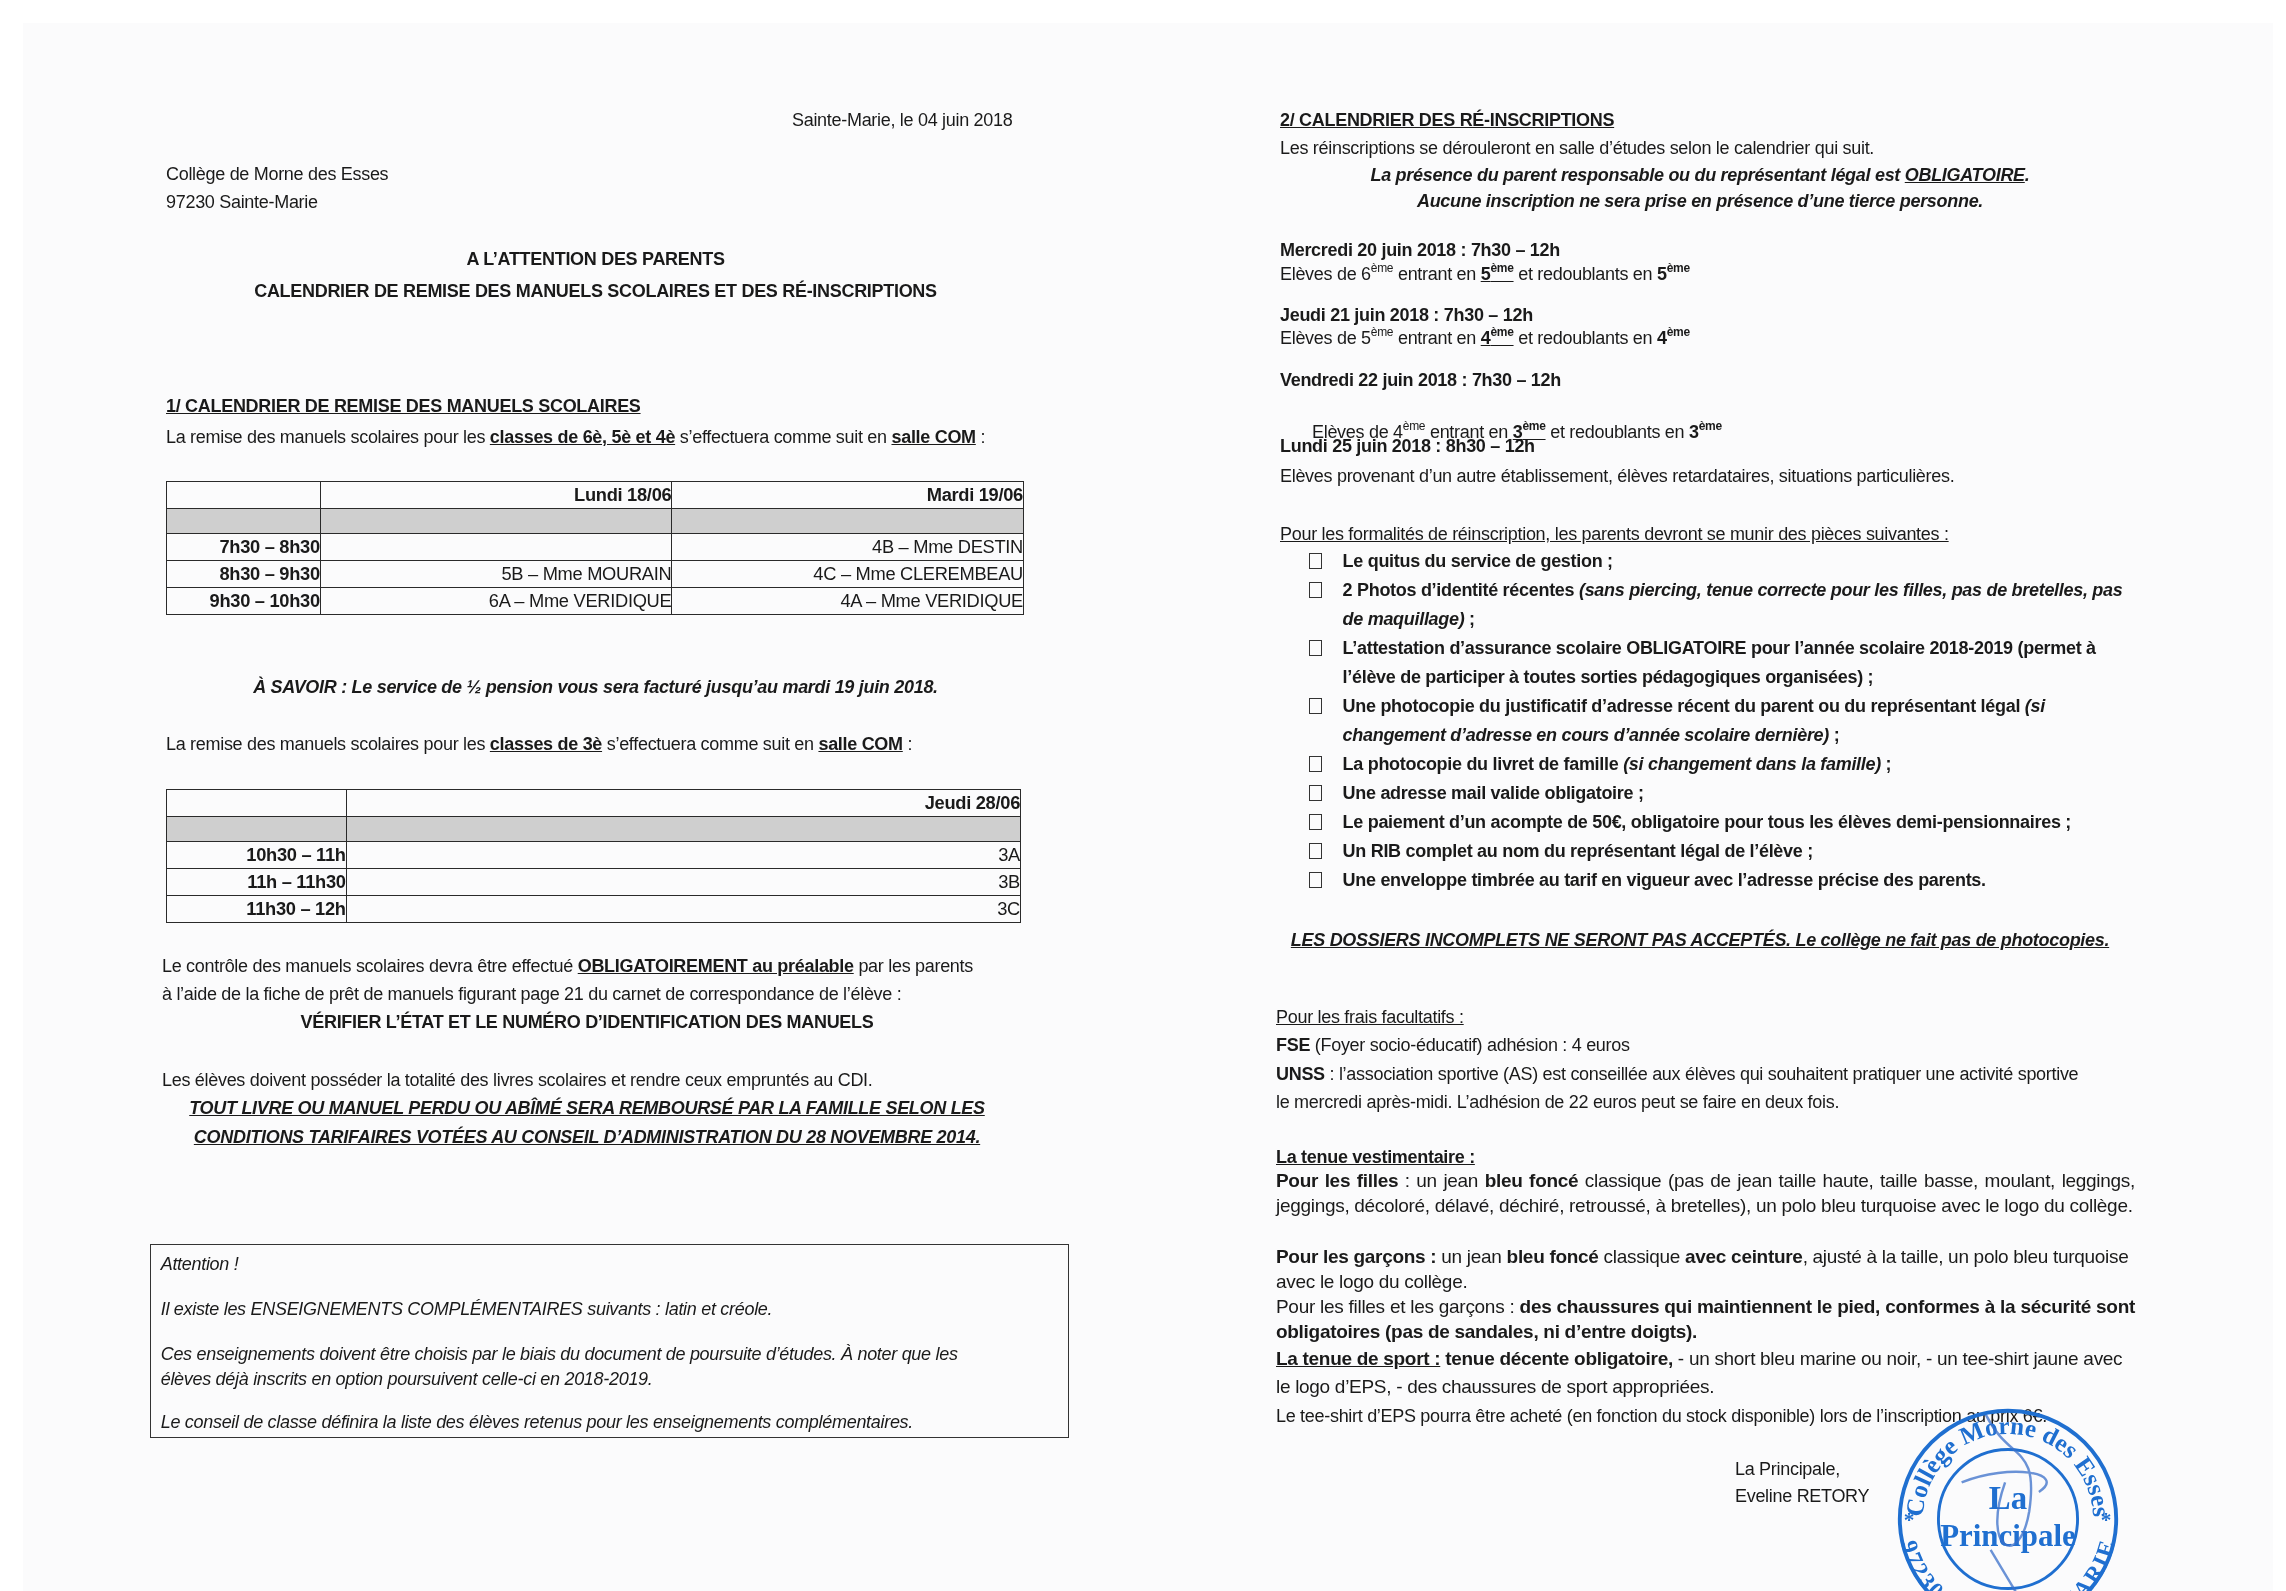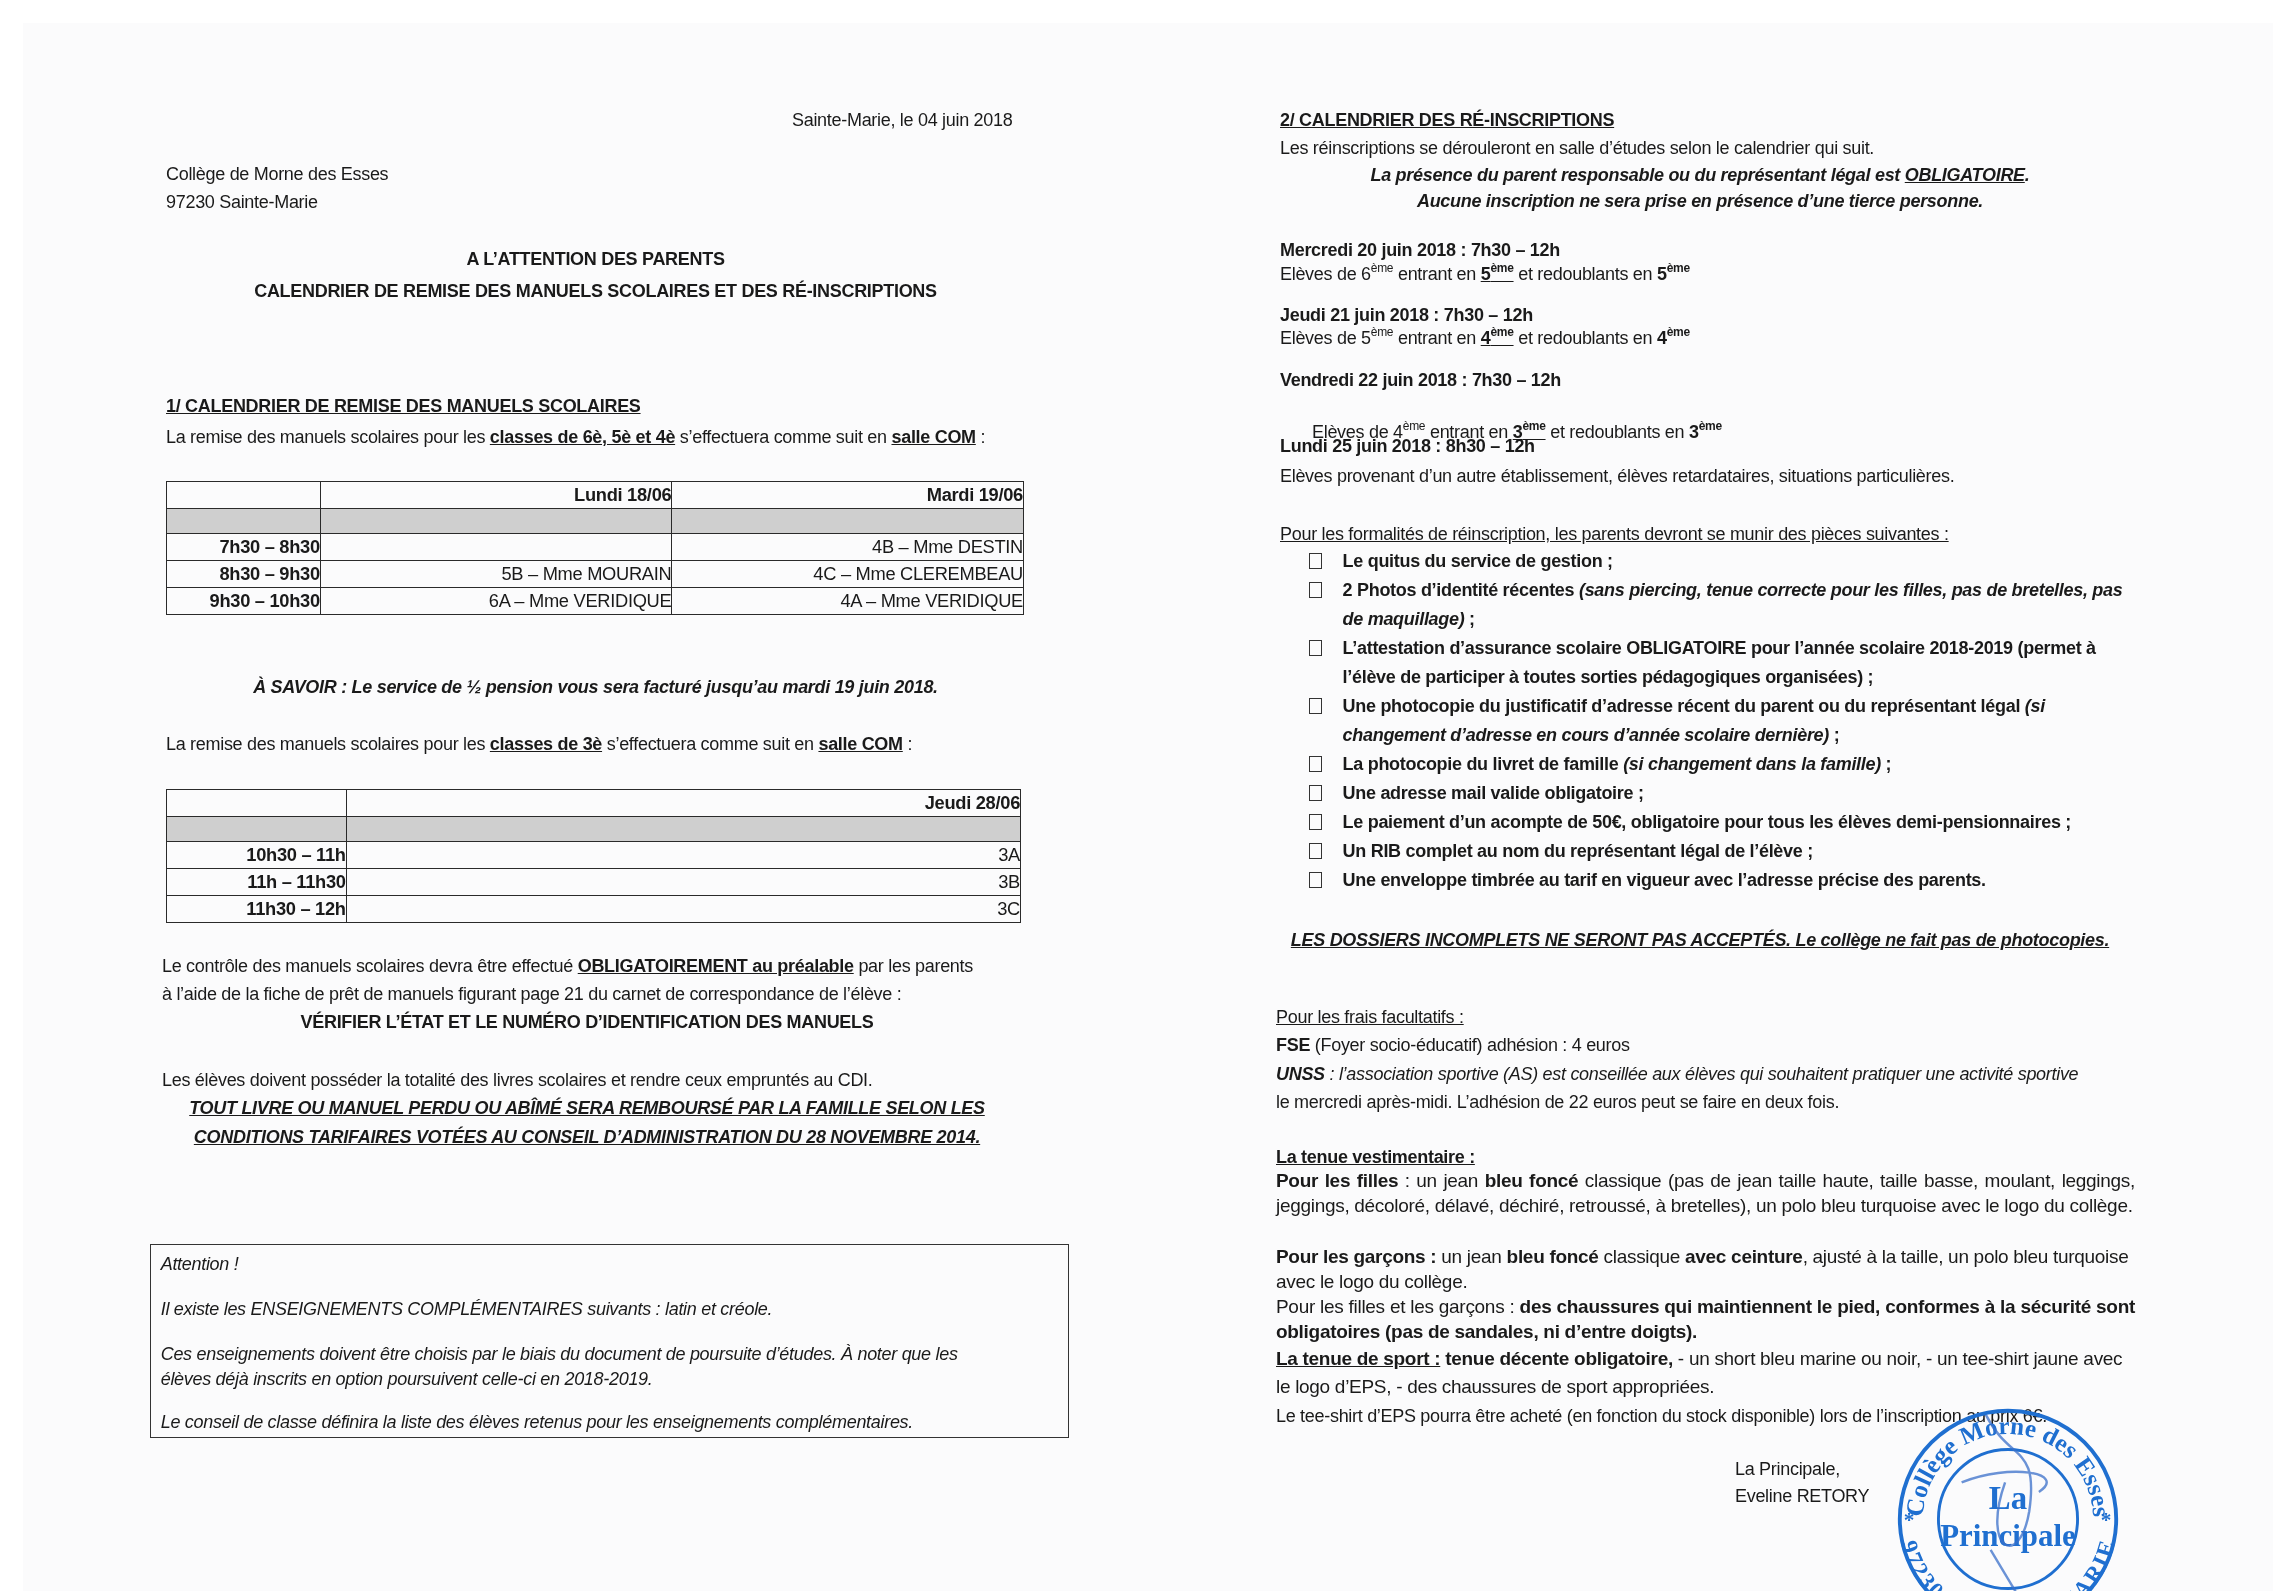--- a/index.html
+++ b/index.html
@@ -165,21 +165,21 @@
 <div class="li" style="top:750px;"><span class="check"></span><span class="txt"><span>La photocopie du livret de famille </span><span class="ni">(si changement dans la famille)</span><span> ;</span></span></div>
 <div class="li" style="top:779px;"><span class="check"></span><span class="txt"><span>Une adresse mail valide obligatoire ;</span></span></div>
 <div class="li" style="top:808px;"><span class="check"></span><span class="txt"><span>Le paiement d’un acompte de 50€, obligatoire pour tous les élèves demi-pensionnaires ;</span></span></div>
 <div class="li" style="top:837px;"><span class="check"></span><span class="txt"><span>Un RIB complet au nom du représentant légal de l’élève ;</span></span></div>
 <div class="li" style="top:866px;"><span class="check"></span><span class="txt"><span>Une enveloppe timbrée au tarif en vigueur avec l’adresse précise des parents.</span></span></div>
 
 <div class="t b i u c" style="left:1280px;top:929px;width:840px;">LES DOSSIERS INCOMPLETS NE SERONT PAS ACCEPTÉS. Le collège ne fait pas de photocopies.</div>
 
 <div class="t u" style="left:1276px;top:1006px;">Pour les frais facultatifs :</div>
 <div class="t" style="left:1276px;top:1034px;"><span class="b">FSE</span><span> (Foyer socio-éducatif) adhésion : 4 euros</span></div>
-<div class="t" style="left:1276px;top:1063px;font-style:italic;"><span class="b">UNSS</span><span> : l’association sportive (AS) est conseillée aux élèves qui souhaitent pratiquer une activité sportive</span></div>
+<div class="t" style="left:1276px;top:1063px;"><span class="b">UNSS</span><span> : l’association sportive (AS) est conseillée aux élèves qui souhaitent pratiquer une activité sportive</span></div>
 <div class="t" style="left:1276px;top:1091px;">le mercredi après-midi. L’adhésion de 22 euros peut se faire en deux fois.</div>
 
 <div class="t b u" style="left:1276px;top:1146px;">La tenue vestimentaire :</div>
 <div class="para justify" style="left:1276px;top:1168px;width:859px;">
   <span class="b">Pour les filles</span><span> : un jean </span><span class="b">bleu foncé</span><span> classique (pas de jean taille haute, taille basse, moulant, leggings, jeggings, décoloré, délavé, déchiré, retroussé, à bretelles), un polo bleu turquoise avec le logo du collège.</span>
 </div>
 <div class="para" style="left:1276px;top:1244px;width:859px;">
   <span class="b">Pour les garçons :</span><span> un jean </span><span class="b">bleu foncé</span><span>  classique </span><span class="b">avec ceinture</span><span>, ajusté à la taille, un polo bleu turquoise avec le logo du collège.</span>
 </div>
 <div class="para justify" style="left:1276px;top:1294px;width:859px;">

